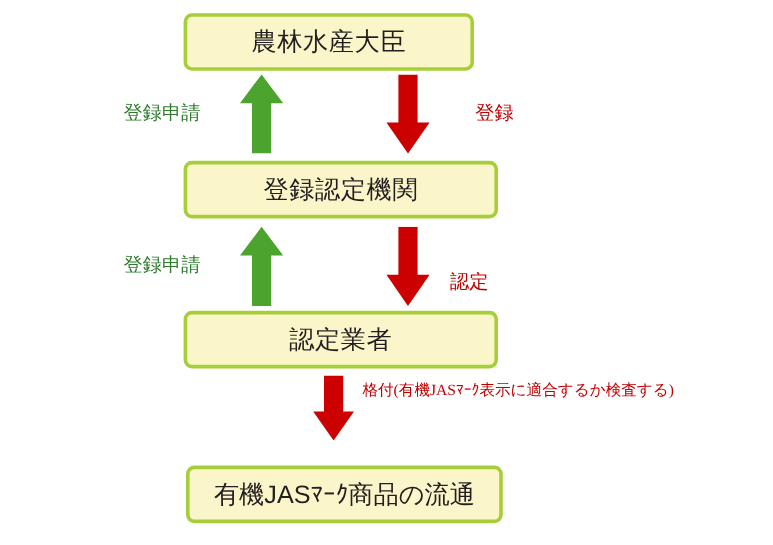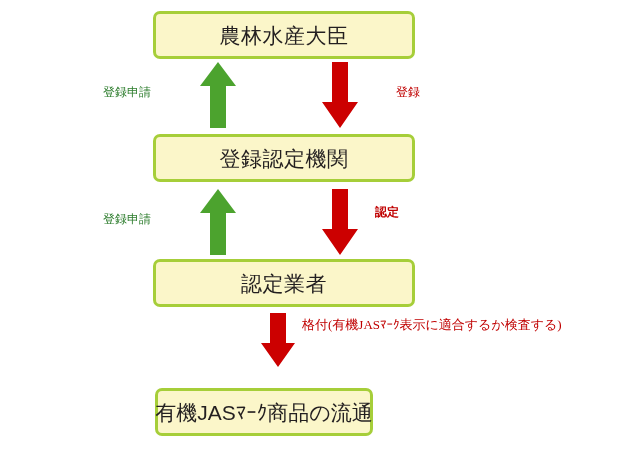--- a/index.html
+++ b/index.html
@@ -32,51 +32,51 @@
     color: #231f20;
     font-size: 21px;
     letter-spacing: 0.5px;
     line-height: 1;
     white-space: nowrap;
   }
   .node-box.compact {
     letter-spacing: 0px;
   }
 
-  #box-minister { left: 153px; top: 11px;  width: 262px; height: 48px; }
+  #box-minister { left: 153px; top: 11px;  width: 242px; height: 48px; }
   #box-agency   { left: 153px; top: 134px; width: 262px; height: 48px; }
   #box-operator { left: 153px; top: 259px; width: 262px; height: 48px; }
-  #box-market   { left: 155px; top: 388px; width: 218px; height: 48px; }
+  #box-market   { left: 155px; top: 388px; width: 264px; height: 48px; }
 
   
   .arrow {
     position: absolute;
   }
   .arrow svg { display: block; }
 
   #arrow-up-1   { left: 200px; top: 62px;  }
   #arrow-down-1 { left: 322px; top: 62px;  }
   #arrow-up-2   { left: 200px; top: 189px; }
   #arrow-down-2 { left: 322px; top: 189px; }
   #arrow-down-3 { left: 261px; top: 313px; }
 
   
   .edge-label {
     position: absolute;
-    font-size: 12px;
+    font-size: 16px;
     line-height: 1.35;
     white-space: nowrap;
   }
   .edge-label.green { color: #2D7D2D; }
   .edge-label.red   { color: #C00000; }
 
   #label-apply-1   { left: 103px; top: 84px;  }
   #label-register  { left: 396px; top: 84px;  }
   #label-apply-2   { left: 103px; top: 211px; }
-  #label-certify   { left: 375px; top: 204px; font-weight: bold; }
+  #label-certify   { left: 375px; top: 225px; }
 
   #label-grading {
     left: 302px;
     top: 314px;
     font-size: 13px;
     line-height: 1.65;
   }
   #label-grading .line { display: block; font-family: Liberation Serif, serif; }
 </style>
 </head>

